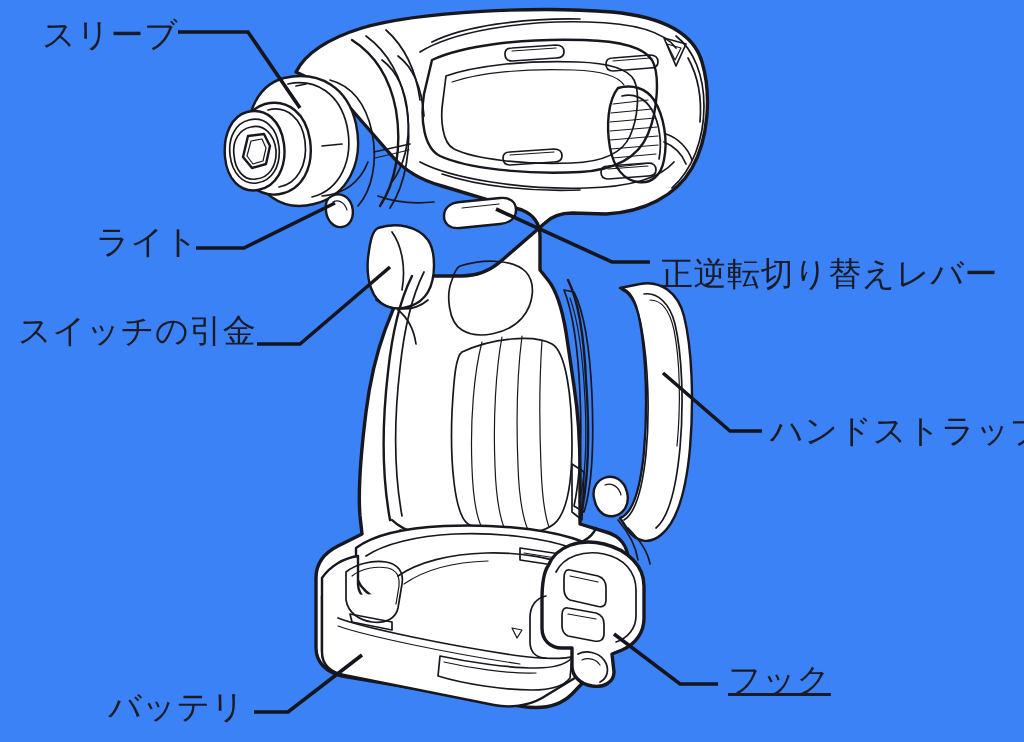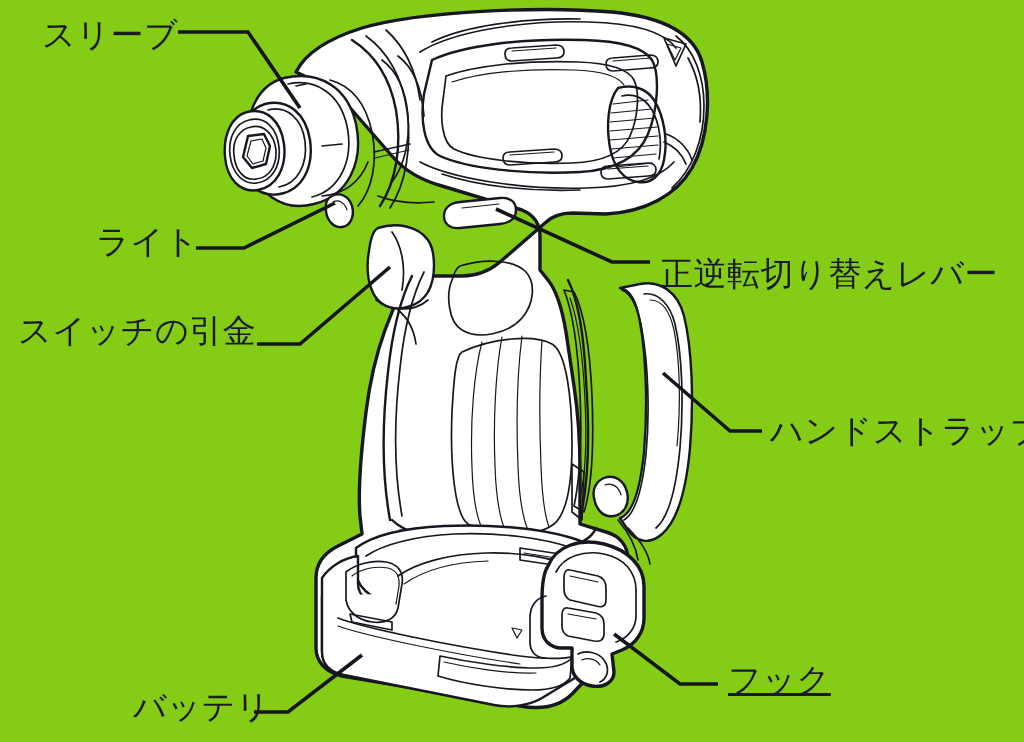--- a/index.html
+++ b/index.html
@@ -4,21 +4,21 @@
 <style>
   html, body {
     margin: 0;
     padding: 0;
     background: #ffffff;
   }
   #page {
     position: relative;
     width: 1024px;
     height: 742px;
-    background: #84cc16;
+    background: #3b82f6;
     overflow: hidden;
     font-family: "Liberation Sans", "DejaVu Sans", sans-serif;
   }
   #diagram-svg {
     position: absolute;
     left: 0;
     top: 0;
     width: 1024px;
     height: 742px;
   }
@@ -365,15 +365,15 @@
   <div class="label-text" style="left:96px;  top:225px;">ライト</div>
 
   <div class="label-text" style="left:18px;  top:314px;">スイッチの引金</div>
 
   <div class="label-text" style="left:660px; top:257px;">正逆転切り替えレバー</div>
 
   <div class="label-text" style="left:770px; top:414px;">ハンドストラップ</div>
 
   <div class="label-text" style="left:728px; top:663px;text-decoration:underline;">フック</div>
 
-  <div class="label-text" style="left:108px; top:690px;margin-left:25px;">バッテリ</div>
+  <div class="label-text" style="left:108px; top:690px;">バッテリ</div>
 
 </div>
 
 </body></html>

